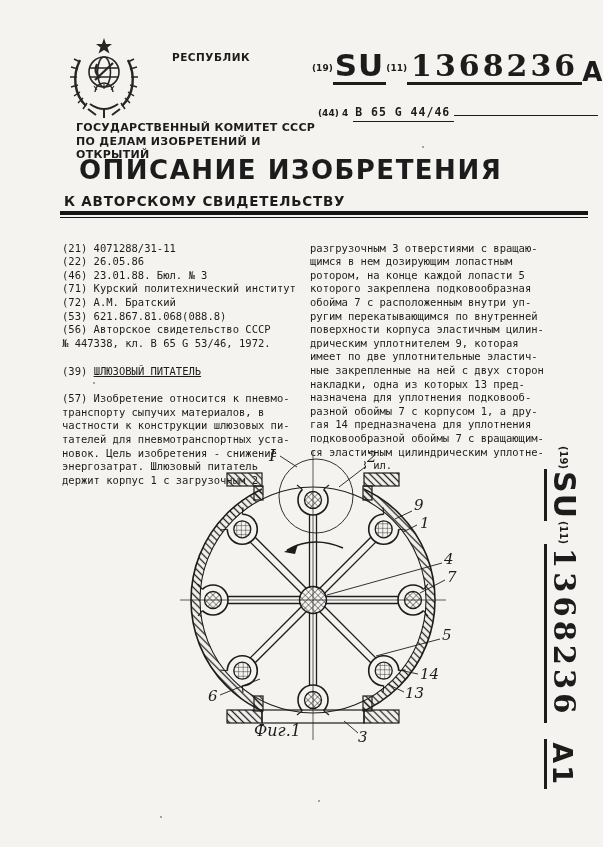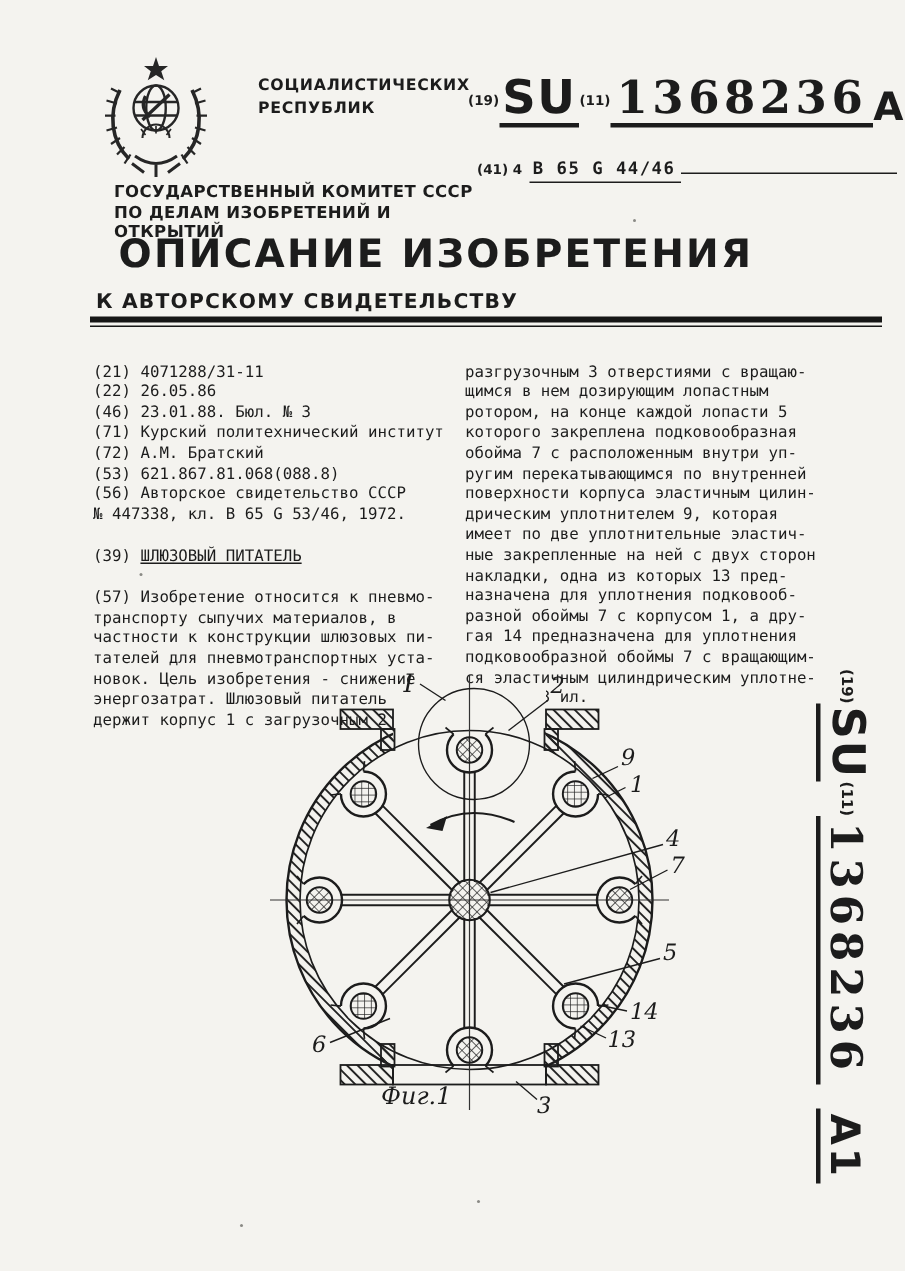--- a/index.html
+++ b/index.html
@@ -116,34 +116,33 @@
     <path d="M16 26 l-6 -3 M14 33 l-7 -2 M13 41 l-7 0 M14 49 l-7 2 M16 56 l-6 4 M19 62 l-5 5 M23 67 l-4 6" stroke-width="1.5"></path>
 
     <path d="M58 70 C70 58 72 40 64 24" stroke-width="2.4"></path>
     <path d="M64 26 l6 -3 M66 33 l7 -2 M67 41 l7 0 M66 49 l7 2 M64 56 l6 4 M61 62 l5 5 M57 67 l4 6" stroke-width="1.5"></path>
 
     <path d="M26 68 q14 10 28 0 M24 73 l8 6 M56 73 l-8 6 M40 74 v8" stroke-width="2"></path>
   </g>
 </svg>
 
 <div class="abs union-text">
-  <div>СОЦИАЛИСТИЧЕСКИХ</div>
   <div>РЕСПУБЛИК</div>
 </div>
 
 <div class="abs su-line">
   <span class="code-small">(19)</span>
   <span class="su-big">SU</span>
   <span class="code-small">(11)</span>
   <span class="num-big">1368236</span>
   <span class="kind-big">А1</span>
 </div>
 
 <div class="abs ipc-row">
-  <span class="ipc-code">(41) 4</span>
+  <span class="ipc-code">(44) 4</span>
   <span class="ipc-class" style="border-bottom:1.6px solid #1c1c1c;">В 65 G 44/46</span>
   <span class="ipc-rule"></span>
 </div>
 
 <div class="abs committee">
   <div>ГОСУДАРСТВЕННЫЙ КОМИТЕТ СССР</div>
   <div>ПО ДЕЛАМ ИЗОБРЕТЕНИЙ И ОТКРЫТИЙ</div>
 </div>
 
 <div class="abs doc-title">ОПИСАНИЕ ИЗОБРЕТЕНИЯ</div>

